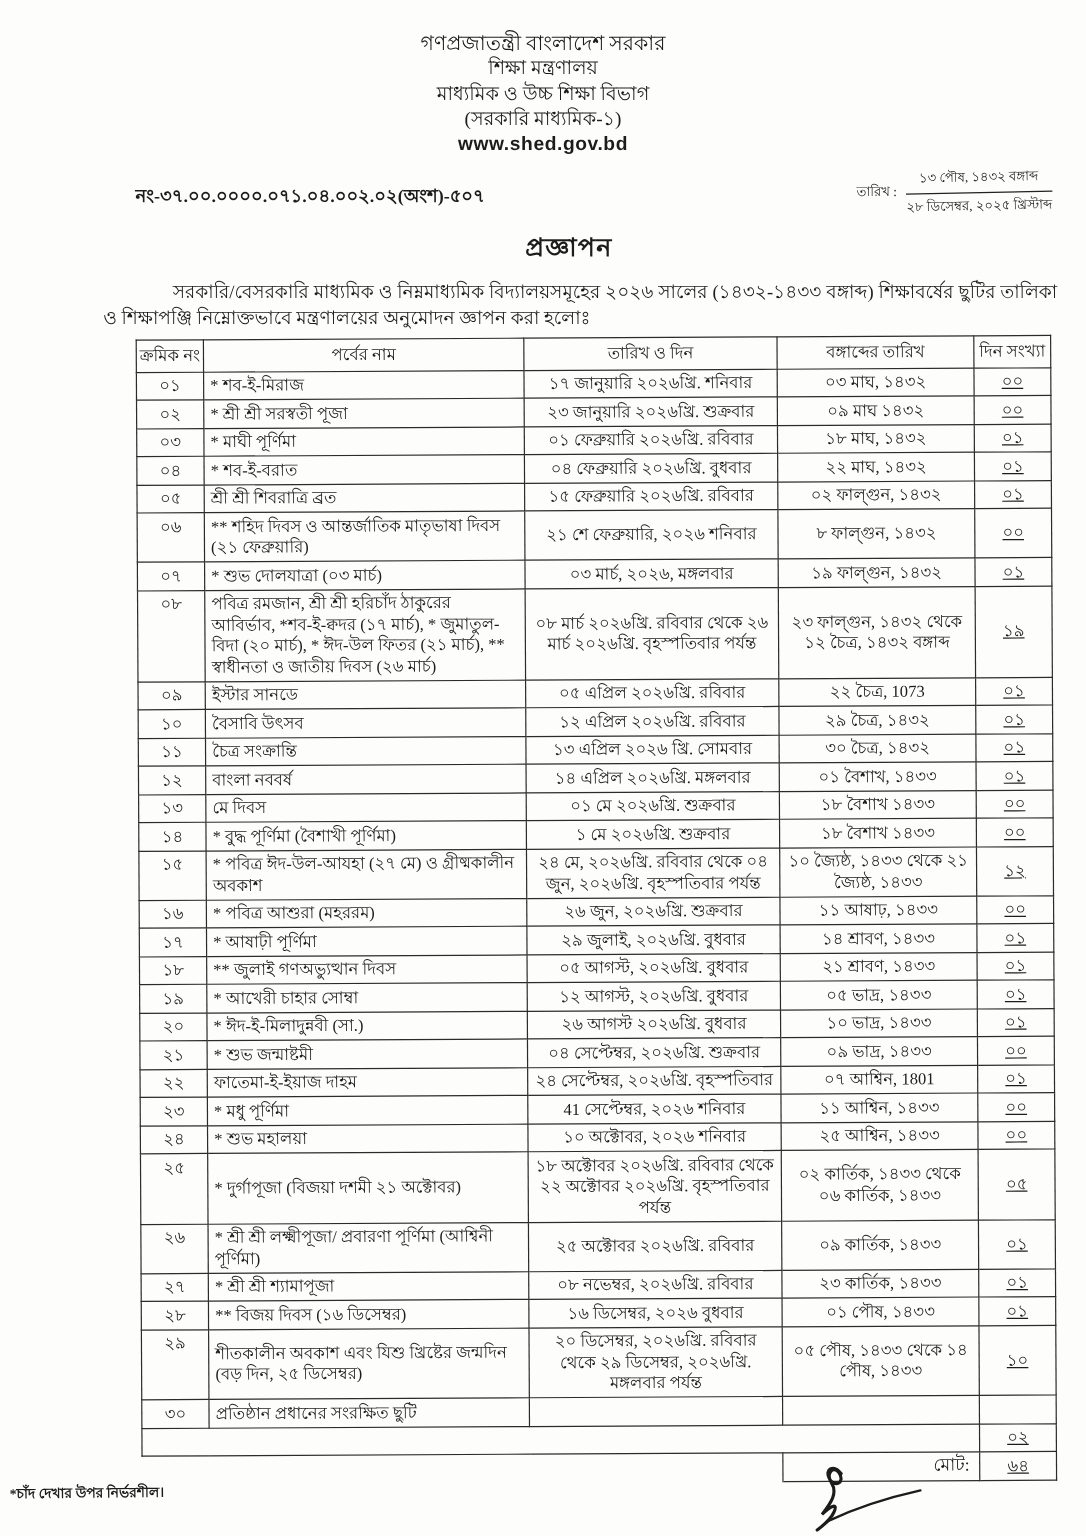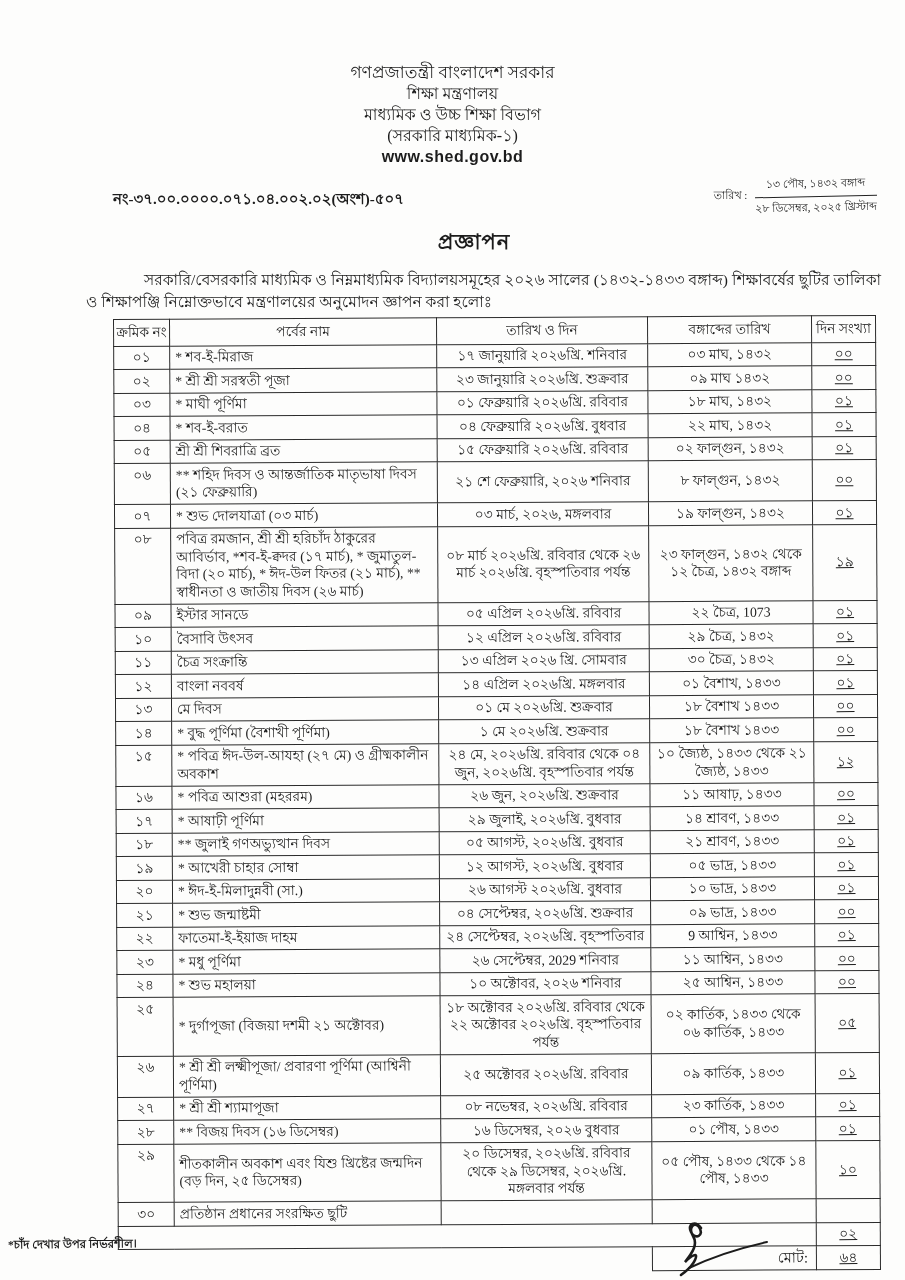--- a/index.html
+++ b/index.html
@@ -7,21 +7,21 @@
   body {
     height: 1280px;
     background: #fdfdfc;
     font-family: "Liberation Serif", "DejaVu Serif", serif;
     color: #1c1c1c;
     position: relative;
     overflow: hidden;
   }
   .letterhead {
     text-align: center;
-    padding-top: 62px;
+    padding-top: 26px;
     line-height: 21px;
     font-size: 16px;
   }
   .letterhead .l1 { font-size: 17px; }
   .letterhead .www { font-weight: bold; font-family: "Liberation Sans", sans-serif; letter-spacing: .5px; }
   .memo-row {
     display: flex;
     justify-content: space-between;
     align-items: flex-start;
     margin: 8px 28px 0 113px;
@@ -281,27 +281,27 @@
           <td class="c-serial">২১</td>
           <td class="c-name">* শুভ জন্মাষ্টমী</td>
           <td class="c-date">০৪ সেপ্টেম্বর, ২০২৬খ্রি. শুক্রবার</td>
           <td class="c-bangla-date">০৯ ভাদ্র, ১৪৩৩</td>
           <td class="c-days">০০</td>
         </tr>
         <tr>
           <td class="c-serial">২২</td>
           <td class="c-name">ফাতেমা-ই-ইয়াজ দাহম</td>
           <td class="c-date">২৪ সেপ্টেম্বর, ২০২৬খ্রি. বৃহস্পতিবার</td>
-          <td class="c-bangla-date">9 আশ্বিন, ১৪৩৩</td>
+          <td class="c-bangla-date">০৭ আশ্বিন, 1801</td>
           <td class="c-days">০১</td>
         </tr>
         <tr>
           <td class="c-serial">২৩</td>
           <td class="c-name">* মধু পূর্ণিমা</td>
-          <td class="c-date">২৬ সেপ্টেম্বর, 2029 শনিবার</td>
+          <td class="c-date">41 সেপ্টেম্বর, ২০২৬ শনিবার</td>
           <td class="c-bangla-date">১১ আশ্বিন, ১৪৩৩</td>
           <td class="c-days">০০</td>
         </tr>
         <tr>
           <td class="c-serial">২৪</td>
           <td class="c-name">* শুভ মহালয়া</td>
           <td class="c-date">১০ অক্টোবর, ২০২৬ শনিবার</td>
           <td class="c-bangla-date">২৫ আশ্বিন, ১৪৩৩</td>
           <td class="c-days">০০</td>
         </tr>

